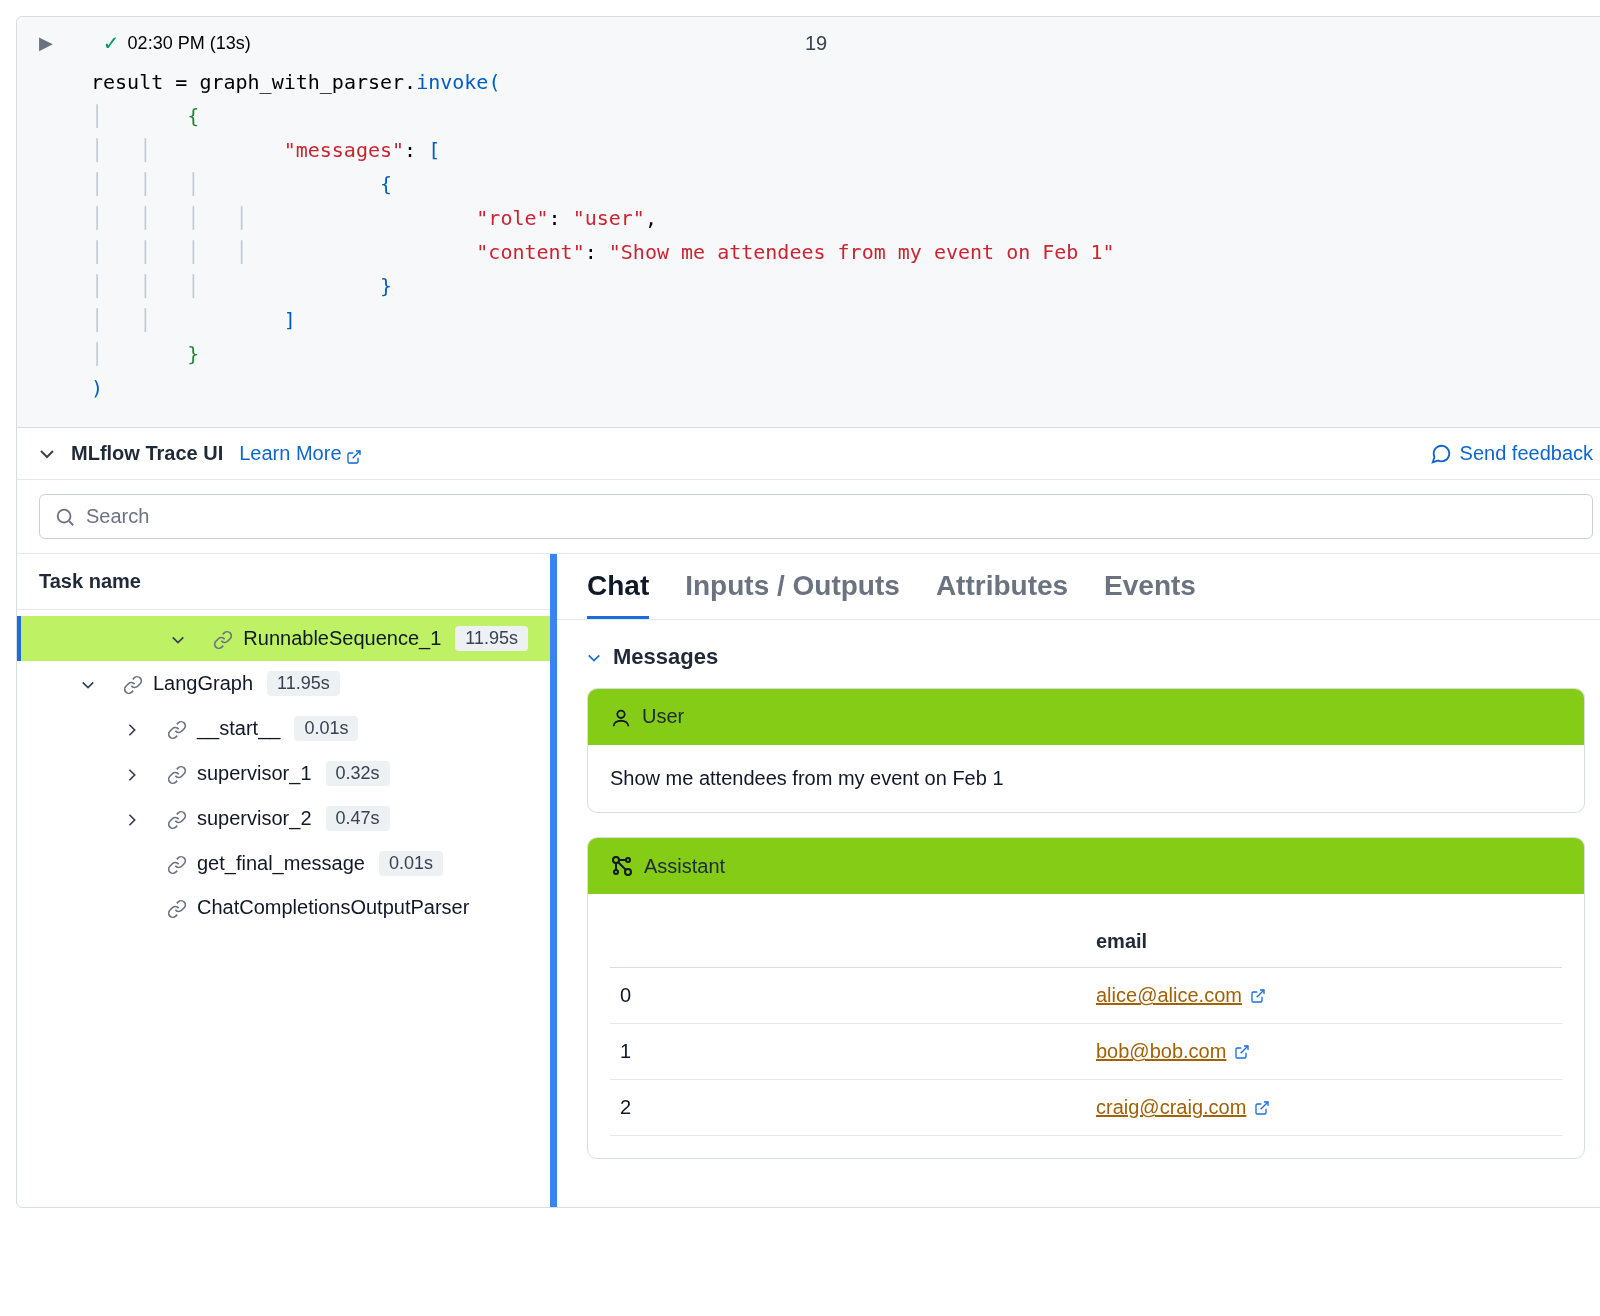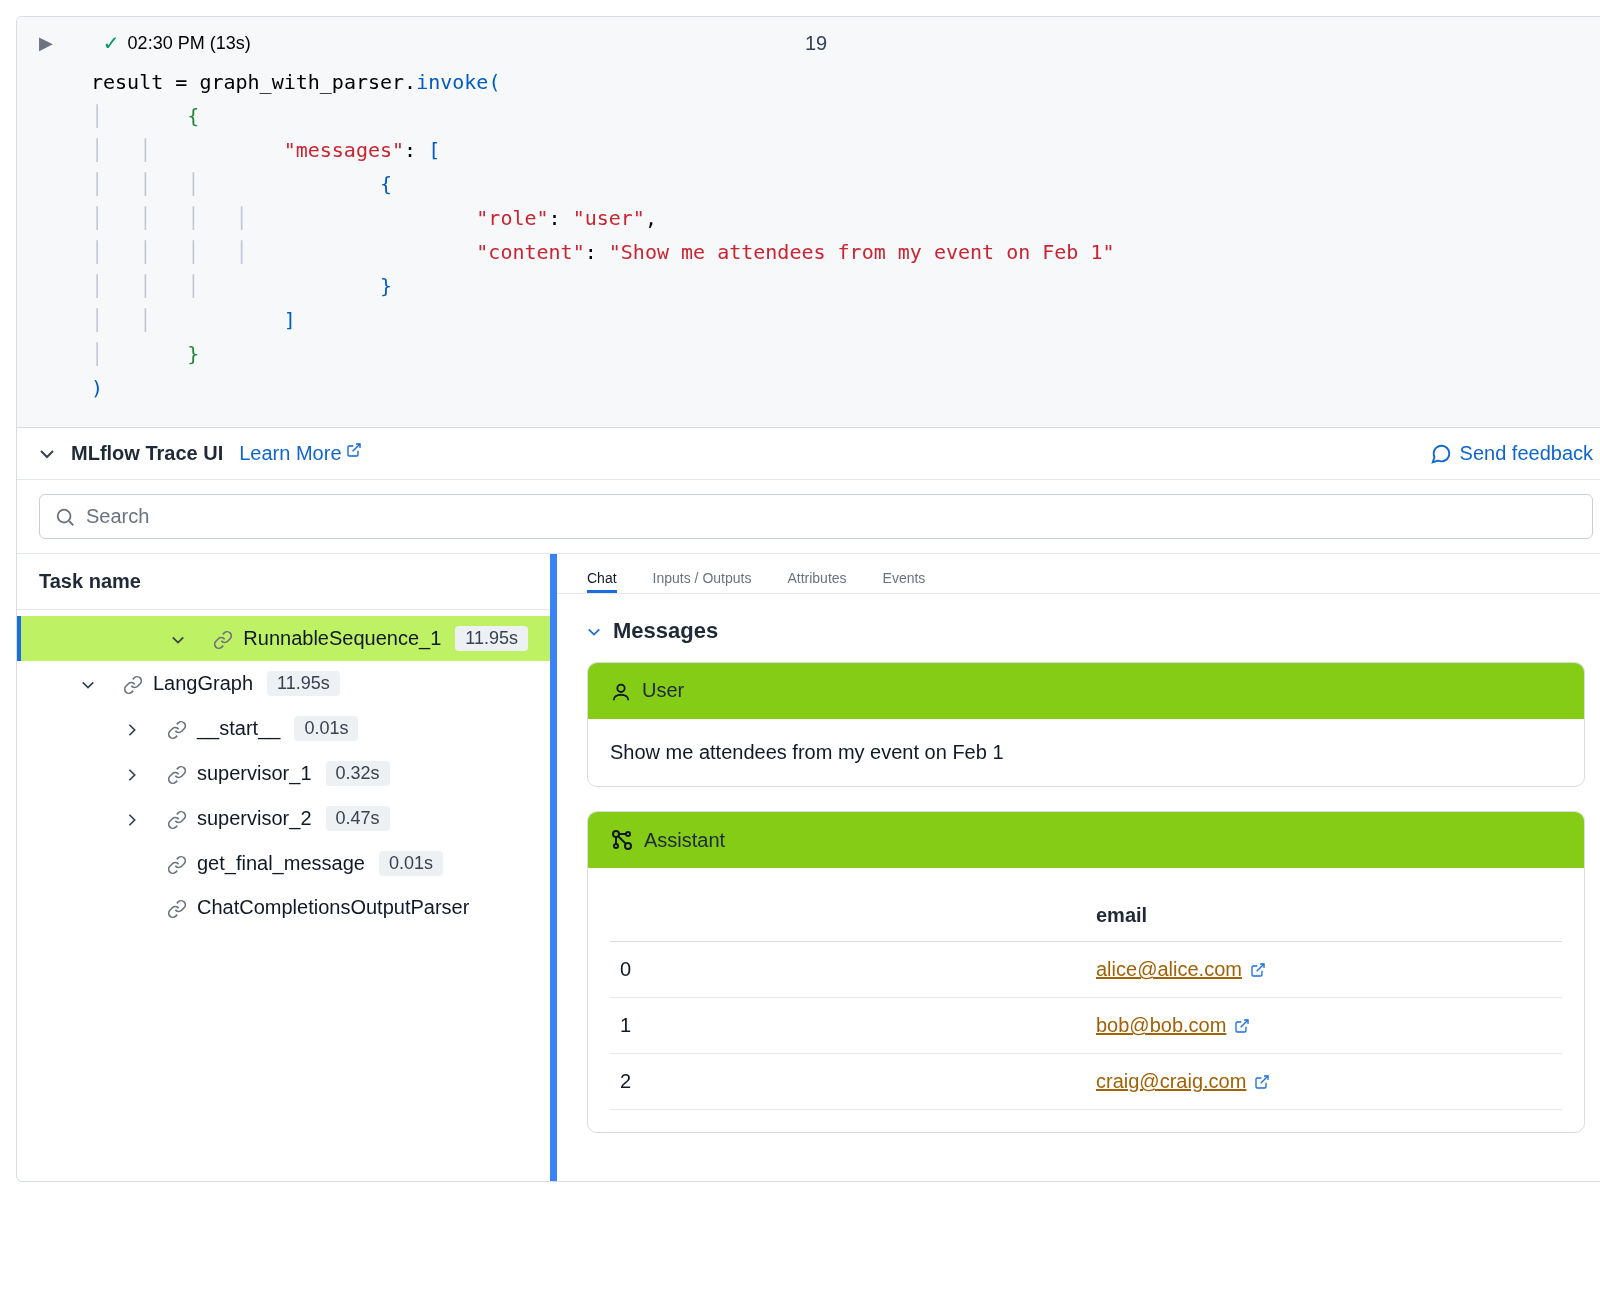--- a/index.html
+++ b/index.html
@@ -50,21 +50,21 @@
 
   
   .trace-head {
     display: flex;
     align-items: center;
     padding: 14px 22px;
     border-bottom: 1px solid #e5e9ee;
   }
   .chev { color: #374151; font-size: 16px; margin-right: 16px; cursor:pointer; }
   .trace-title { font-weight: 600; font-size: 20px; margin-right: 16px; }
-  .learn-more { color: #0e66d0; font-size: 20px; text-decoration: none; display:inline-flex; align-items:flex-start; gap:4px; }
+  .learn-more { color: #0e66d0; font-size: 20px; text-decoration: none; display:inline-flex; align-items:flex-end; gap:4px; }
   .feedback { margin-left: auto; color: #0e66d0; font-size: 20px; display:inline-flex; align-items:center; gap:8px; cursor:pointer; }
 
   
   .search-wrap { padding: 14px 22px; }
   .search {
     display: flex; align-items: center;
     border: 1px solid #c8cfd8;
     border-radius: 6px;
     padding: 10px 14px;
   }
@@ -101,21 +101,21 @@
     border-radius: 4px;
     padding: 2px 10px;
     font-size: 18px;
     color: #374151;
   }
 
   
   .detail { flex: 1; }
   .tabs { display: flex; gap: 36px; padding: 16px 30px 0 30px; border-bottom: 1px solid #e5e9ee; }
   .tab {
-    font-size: 14px; color: #6b7280; padding-bottom: 4px; cursor:pointer; font-weight:400;
+    font-size: 28px; color: #6b7280; padding-bottom: 14px; cursor:pointer; font-weight:700;
   }
   .tab.active { color: #111827; border-bottom: 3px solid #1a6ddd; }
 
   .section { padding: 24px 30px; }
   .sec-head { display:flex; align-items:center; gap:12px; margin-bottom: 18px; }
   .sec-head .chev2 { color: #1a6ddd; font-size: 14px; }
   .sec-head .label { font-weight: 700; font-size: 22px; }
 
   .msg-card {
     border: 1px solid #d8dde3;

